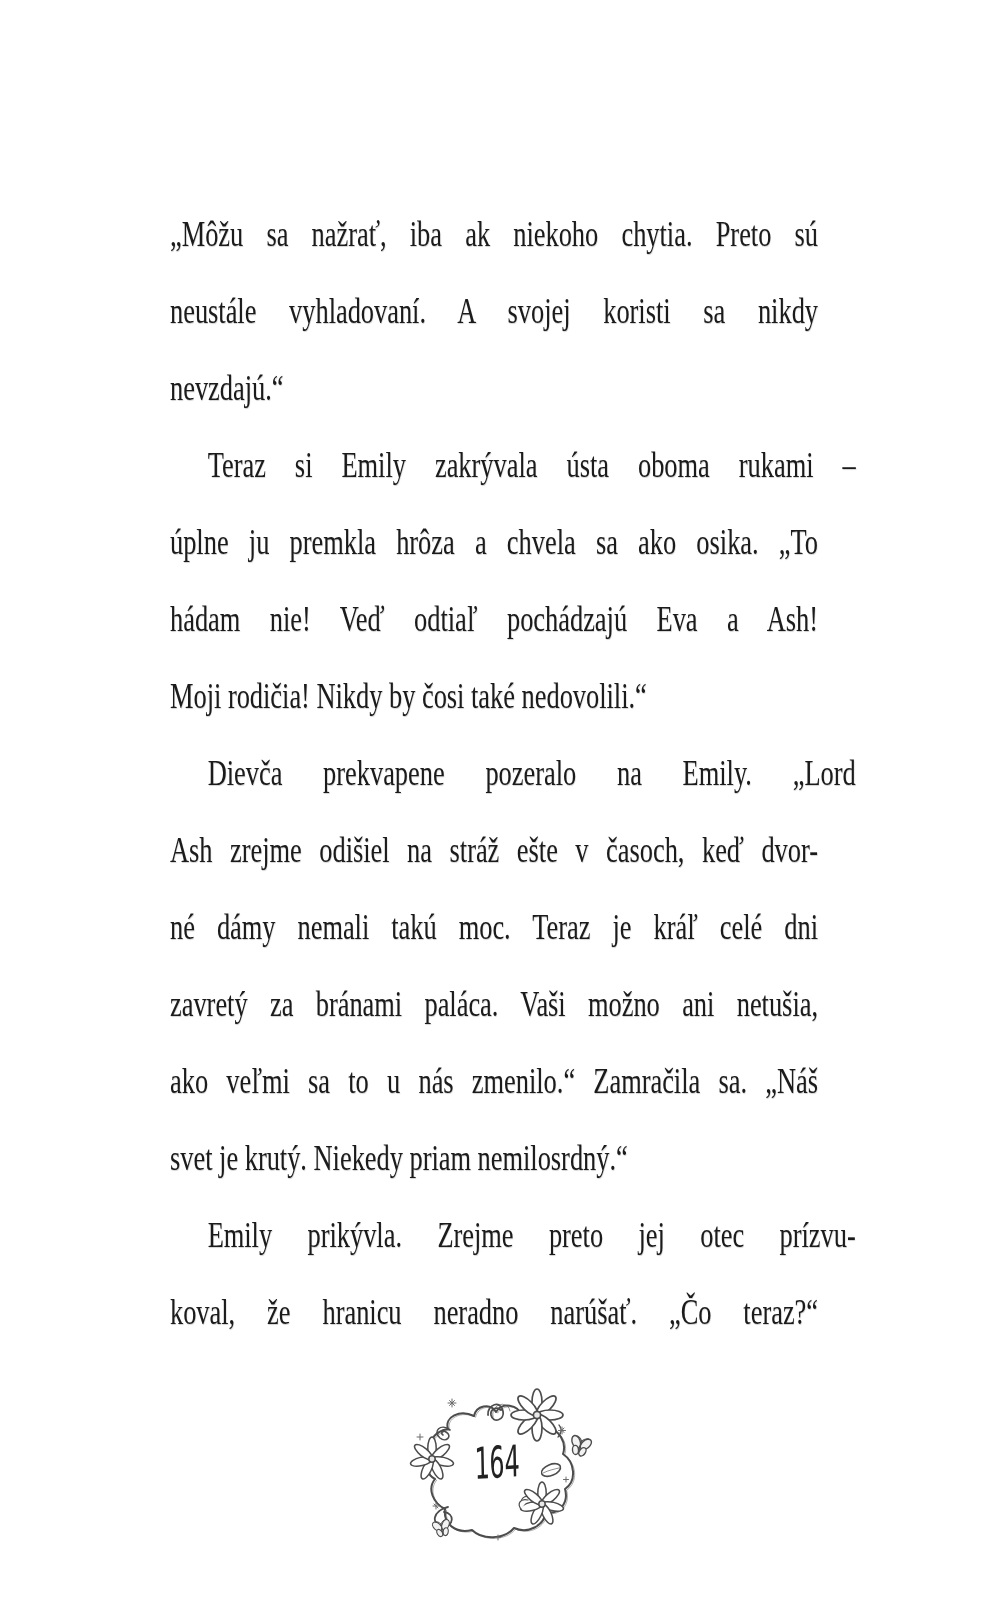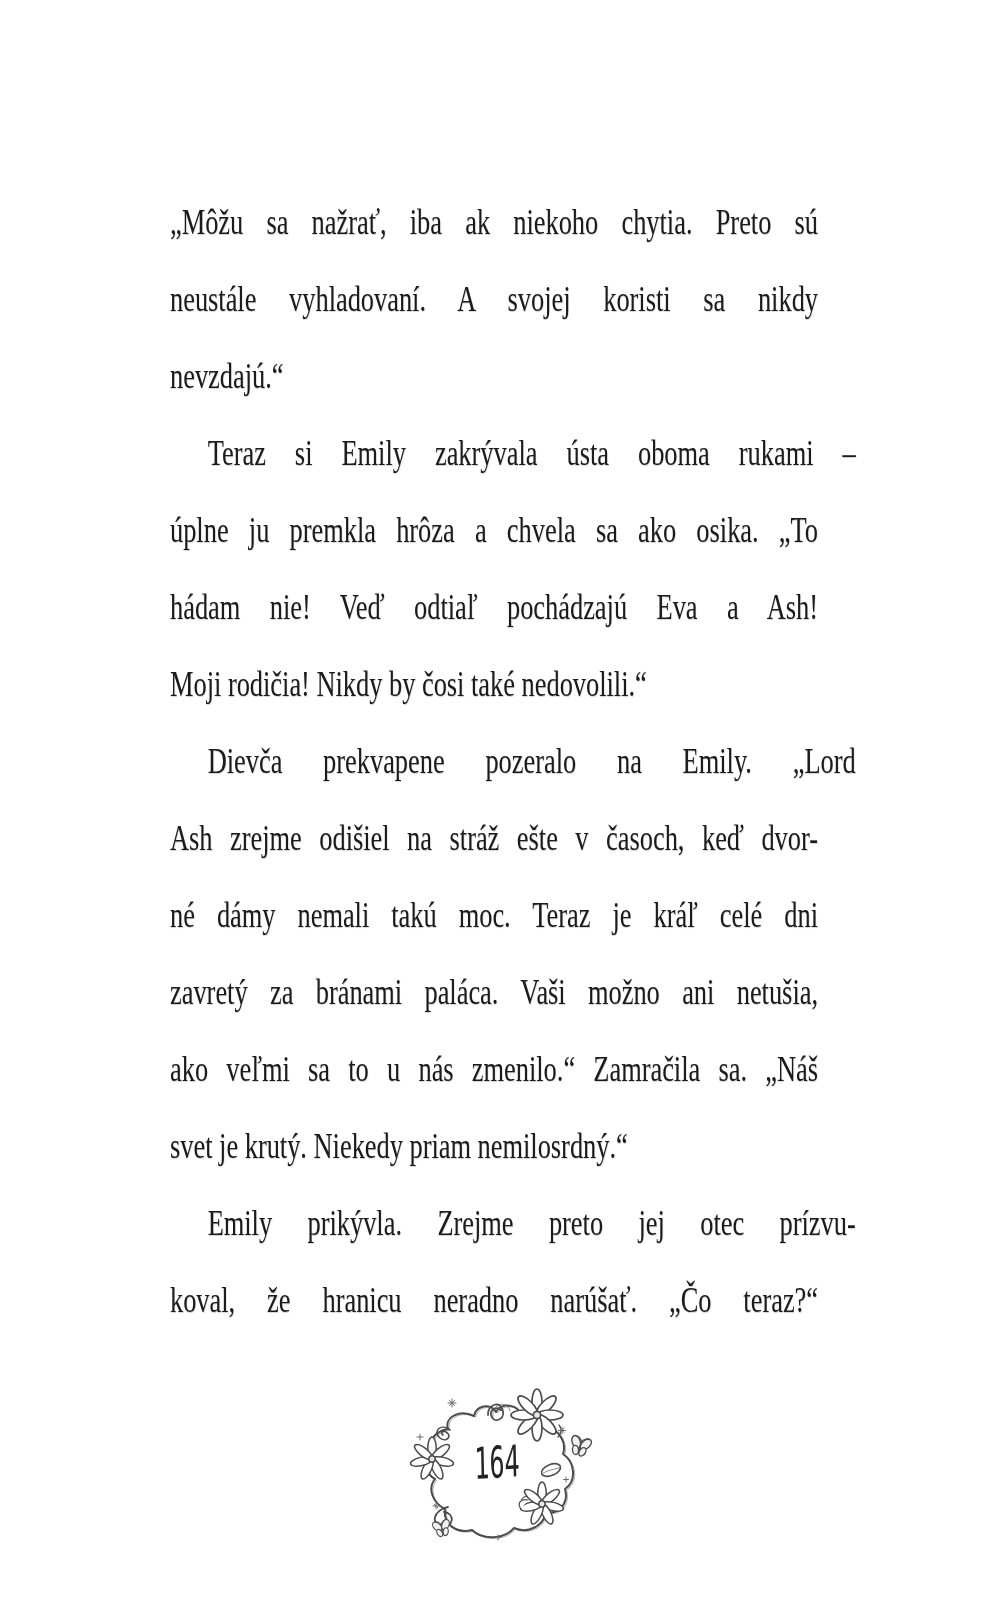--- a/index.html
+++ b/index.html
@@ -3,21 +3,21 @@
 <meta charset="utf-8">
 <style>
   html,body{margin:0;padding:0;}
   body{
     width:986px;height:1600px;position:relative;
     background:#ffffff;overflow:hidden;
     font-family:"Liberation Serif","DejaVu Serif",serif;
   }
   .page{position:absolute;inset:0;background:#ffffff;}
   .text-block{
-    position:absolute;left:170px;top:184px;width:648px;
+    position:absolute;left:170px;top:196px;width:648px;
   }
   .line{
     width:860px;
     transform:scaleX(0.7535);
     transform-origin:0 0;
     font-size:35px;
     line-height:77px;
     height:77px;
     color:#1b1b1b;
     text-shadow:0.6px 1px 0.8px rgba(130,130,130,0.35);

